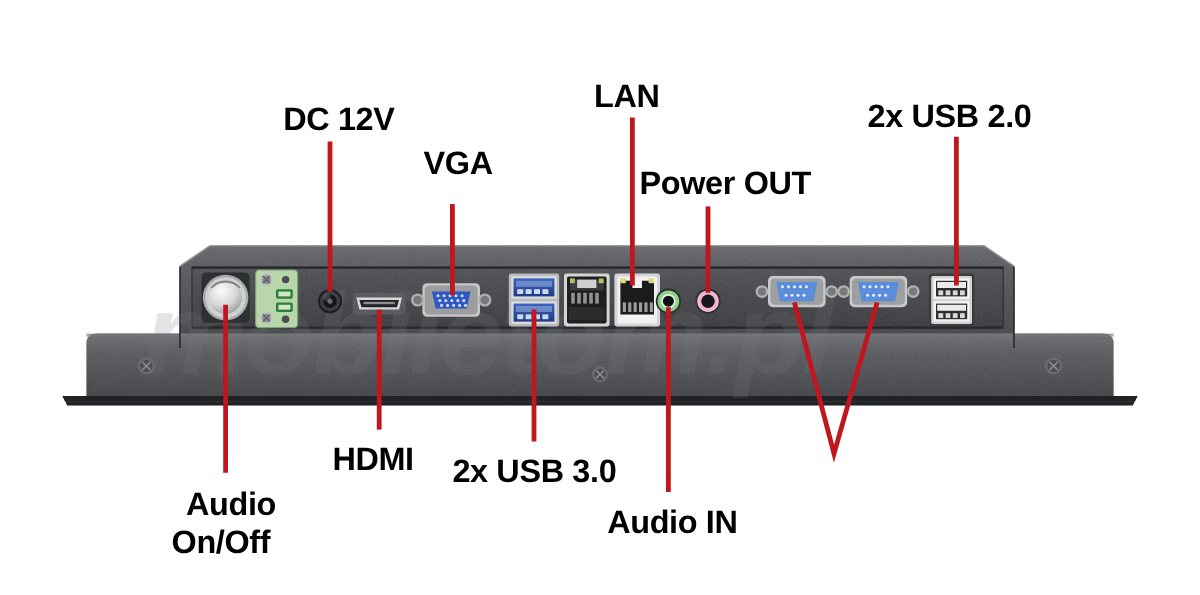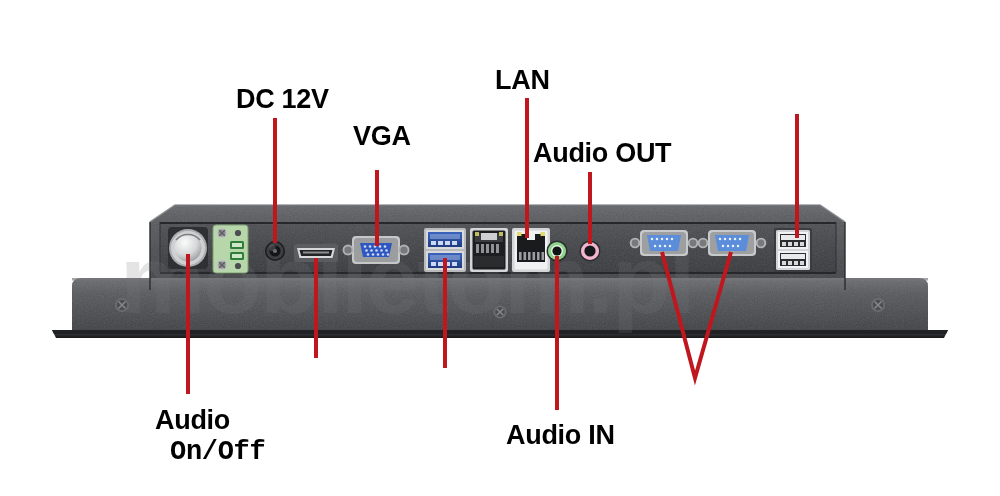--- a/index.html
+++ b/index.html
@@ -9,21 +9,21 @@
   #stage{position:absolute;inset:0;width:1000px;height:496px;background:#fff;}
 
   
   .label{position:absolute;color:#000;font-weight:700;
          font-family:"Liberation Sans","DejaVu Sans",sans-serif;
          font-size:27px;line-height:30px;letter-spacing:-0.3px;white-space:pre;}
   svg.leaders{position:absolute;left:0;top:0;width:1000px;height:496px;
               pointer-events:none;overflow:visible;}
 
   
-  #device{position:absolute;left:0;top:0;width:1000px;height:496px;}
+  #device{position:absolute;left:0;top:0;width:1000px;height:496px;font-style:italic;}
 
   
   #watermark{position:absolute;left:120px;top:232px;width:700px;height:96px;
     font-size:96px;font-weight:700;color:rgba(120,120,125,.20);
     letter-spacing:-2px;line-height:96px;white-space:nowrap;
     font-family:"Liberation Sans","DejaVu Sans",sans-serif;}
 </style>
 </head>
 <body>
 
@@ -345,18 +345,21 @@
       <line x1="316" y1="258" x2="316" y2="358"></line>
       <line x1="445" y1="258" x2="445" y2="368"></line>
       <line x1="557" y1="256" x2="557" y2="410"></line>
       <polyline points="662,252 695,378 731,252"></polyline>
     </g>
   </svg>
 
   <div class="label" style="left:236px;top:84px;text-align:right;">DC 12V</div>
   <div class="label" style="left:353px;top:121px;">VGA</div>
   <div class="label" style="left:495px;top:65px;">LAN</div>
-  <div class="label" style="left:533px;top:138px;">Audio OUT</div>
+  <div class="label" style="left:533px;top:138px;">Power OUT</div>
+  <div class="label" style="left:723px;top:82px;">2x USB 2.0</div>
   <div class="label" style="left:155px;top:405px;">Audio</div>
-  <div class="label" style="left:170px;top:437px;font-family:Liberation Mono, monospace;">On/Off</div>
+  <div class="label" style="left:143px;top:437px;">On/Off</div>
+  <div class="label" style="left:277px;top:368px;">HDMI</div>
+  <div class="label" style="left:377px;top:378px;">2x USB 3.0</div>
   <div class="label" style="left:506px;top:420px;">Audio IN</div>
 
 </div>
 
 </body></html>

